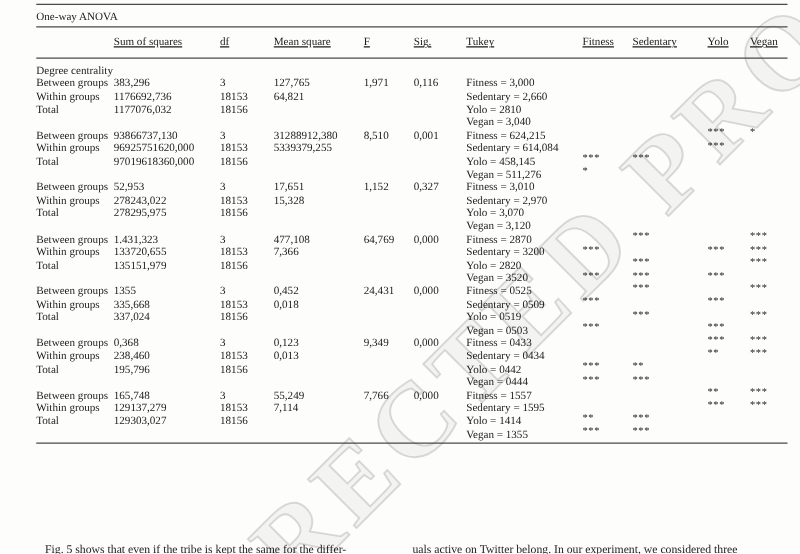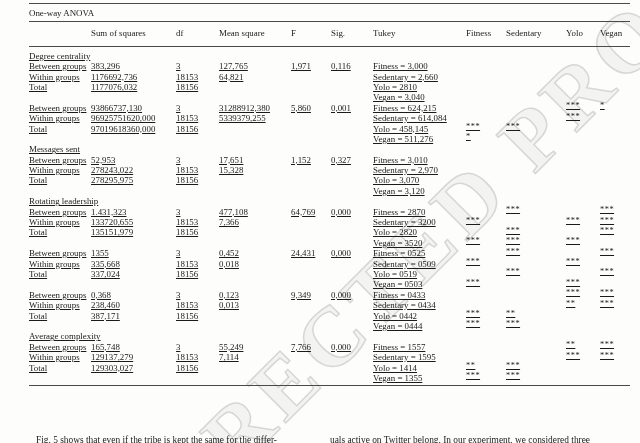--- a/index.html
+++ b/index.html
@@ -28,22 +28,22 @@
   .rule { height: 0; border-top: 1px solid #4a4a4a; }
 
   .grid {
     display: grid;
     grid-template-columns: 62px 85px 43px 72px 40px 42px 93px 40px 60px 34px 30px;
     grid-auto-rows: 10.4px;
     font-size: 8.9px; line-height: 10.4px;
   }
   .cell { white-space: nowrap; overflow: visible; }
   .hdr-row { padding: 4px 0 3px; }
-  .colhead-row { padding: 6px 0 7px; }
-  #table-body { padding: 4px 0 2px; text-decoration: underline; }
+  .colhead-row { padding: 6px 0 7px; text-decoration: underline; }
+  #table-body { padding: 4px 0 2px; }
   .sec-title { grid-column: 1 / -1; }
   .mark { font-size: 8.4px; position: relative; top: -1.5px; letter-spacing: 0.5px; }
 
   .caption { position: absolute; z-index: 1; top: 435px; left: 0; width: 520px; height: 14px; font-size: 9.4px; line-height: 11.5px; }
   .cap-left  { position: absolute; left: 36px;  top: 0; white-space: nowrap; }
   .cap-right { position: absolute; left: 330px; top: 0; white-space: nowrap; }
 </style>
 </head>
 <body>
 
@@ -122,21 +122,21 @@
           <div class="cell mark"></div>
           <div class="cell mark"></div>
           <div class="cell mark"></div>
           <div class="cell mark"></div>
         </div>
         <div class="grid">
           <div class="cell">Between groups</div>
           <div class="cell">93866737,130</div>
           <div class="cell">3</div>
           <div class="cell">31288912,380</div>
-          <div class="cell">5,860</div>
+          <div class="cell">8,510</div>
           <div class="cell">0,001</div>
           <div class="cell">Fitness = 624,215</div>
           <div class="cell mark"></div>
           <div class="cell mark"></div>
           <div class="cell mark">***</div>
           <div class="cell mark">*</div>
           <div class="cell">Within groups</div>
           <div class="cell">96925751620,000</div>
           <div class="cell">18153</div>
           <div class="cell">5339379,255</div>
@@ -164,21 +164,20 @@
           <div class="cell"></div>
           <div class="cell"></div>
           <div class="cell"></div>
           <div class="cell">Vegan = 511,276</div>
           <div class="cell mark">*</div>
           <div class="cell mark"></div>
           <div class="cell mark"></div>
           <div class="cell mark"></div>
         </div>
         <div class="grid">
-          <div class="cell sec-title">Messages sent</div>
           <div class="cell">Between groups</div>
           <div class="cell">52,953</div>
           <div class="cell">3</div>
           <div class="cell">17,651</div>
           <div class="cell">1,152</div>
           <div class="cell">0,327</div>
           <div class="cell">Fitness = 3,010</div>
           <div class="cell mark"></div>
           <div class="cell mark"></div>
           <div class="cell mark"></div>
@@ -211,21 +210,20 @@
           <div class="cell"></div>
           <div class="cell"></div>
           <div class="cell"></div>
           <div class="cell">Vegan = 3,120</div>
           <div class="cell mark"></div>
           <div class="cell mark"></div>
           <div class="cell mark"></div>
           <div class="cell mark"></div>
         </div>
         <div class="grid">
-          <div class="cell sec-title">Rotating leadership</div>
           <div class="cell">Between groups</div>
           <div class="cell">1.431,323</div>
           <div class="cell">3</div>
           <div class="cell">477,108</div>
           <div class="cell">64,769</div>
           <div class="cell">0,000</div>
           <div class="cell">Fitness = 2870</div>
           <div class="cell mark"></div>
           <div class="cell mark">***</div>
           <div class="cell mark"></div>
@@ -327,21 +325,21 @@
           <div class="cell">18153</div>
           <div class="cell">0,013</div>
           <div class="cell"></div>
           <div class="cell"></div>
           <div class="cell">Sedentary = 0434</div>
           <div class="cell mark"></div>
           <div class="cell mark"></div>
           <div class="cell mark">**</div>
           <div class="cell mark">***</div>
           <div class="cell">Total</div>
-          <div class="cell">387,171</div>
+          <div class="cell">195,796</div>
           <div class="cell">18156</div>
           <div class="cell"></div>
           <div class="cell"></div>
           <div class="cell"></div>
           <div class="cell">Yolo = 0442</div>
           <div class="cell mark">***</div>
           <div class="cell mark">**</div>
           <div class="cell mark"></div>
           <div class="cell mark"></div>
           <div class="cell"></div>
@@ -350,21 +348,20 @@
           <div class="cell"></div>
           <div class="cell"></div>
           <div class="cell"></div>
           <div class="cell">Vegan = 0444</div>
           <div class="cell mark">***</div>
           <div class="cell mark">***</div>
           <div class="cell mark"></div>
           <div class="cell mark"></div>
         </div>
         <div class="grid">
-          <div class="cell sec-title">Average complexity</div>
           <div class="cell">Between groups</div>
           <div class="cell">165,748</div>
           <div class="cell">3</div>
           <div class="cell">55,249</div>
           <div class="cell">7,766</div>
           <div class="cell">0,000</div>
           <div class="cell">Fitness = 1557</div>
           <div class="cell mark"></div>
           <div class="cell mark"></div>
           <div class="cell mark">**</div>

